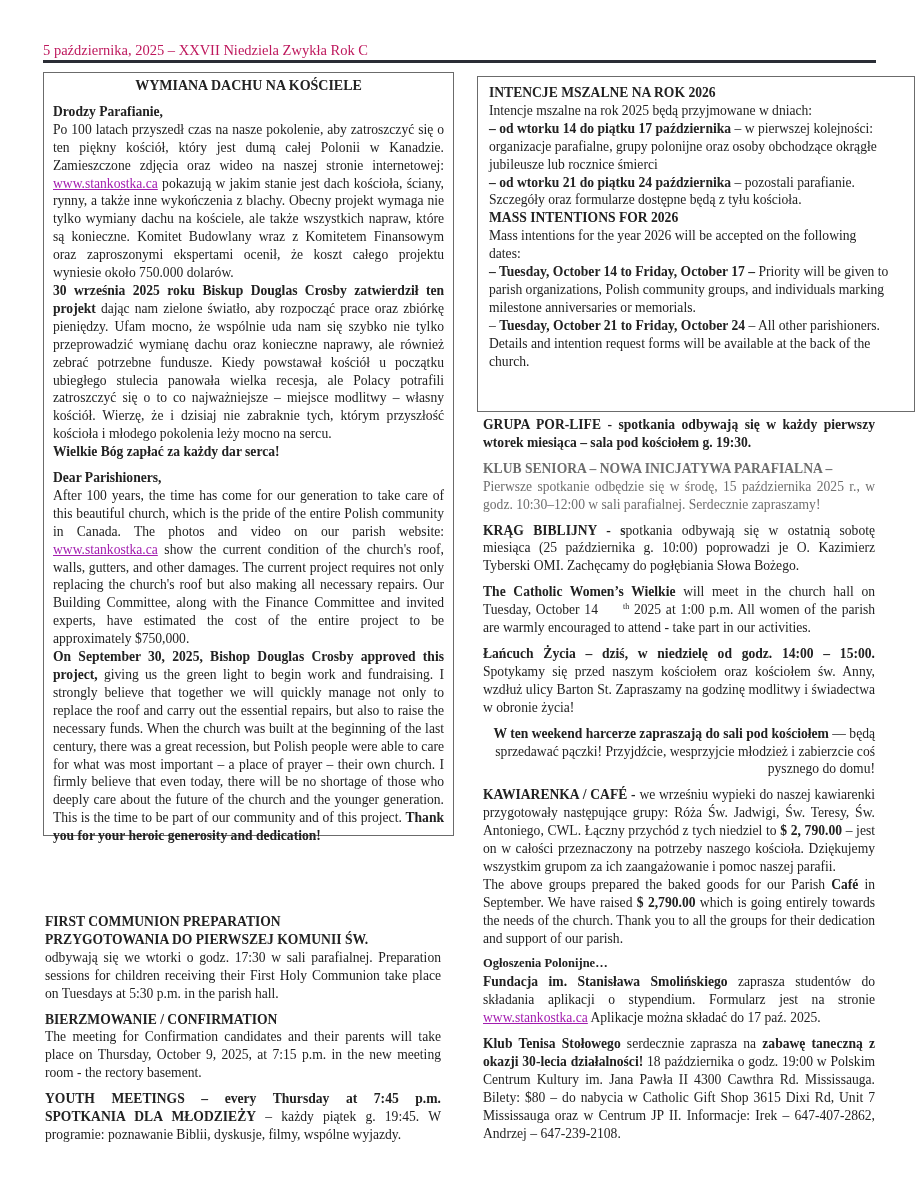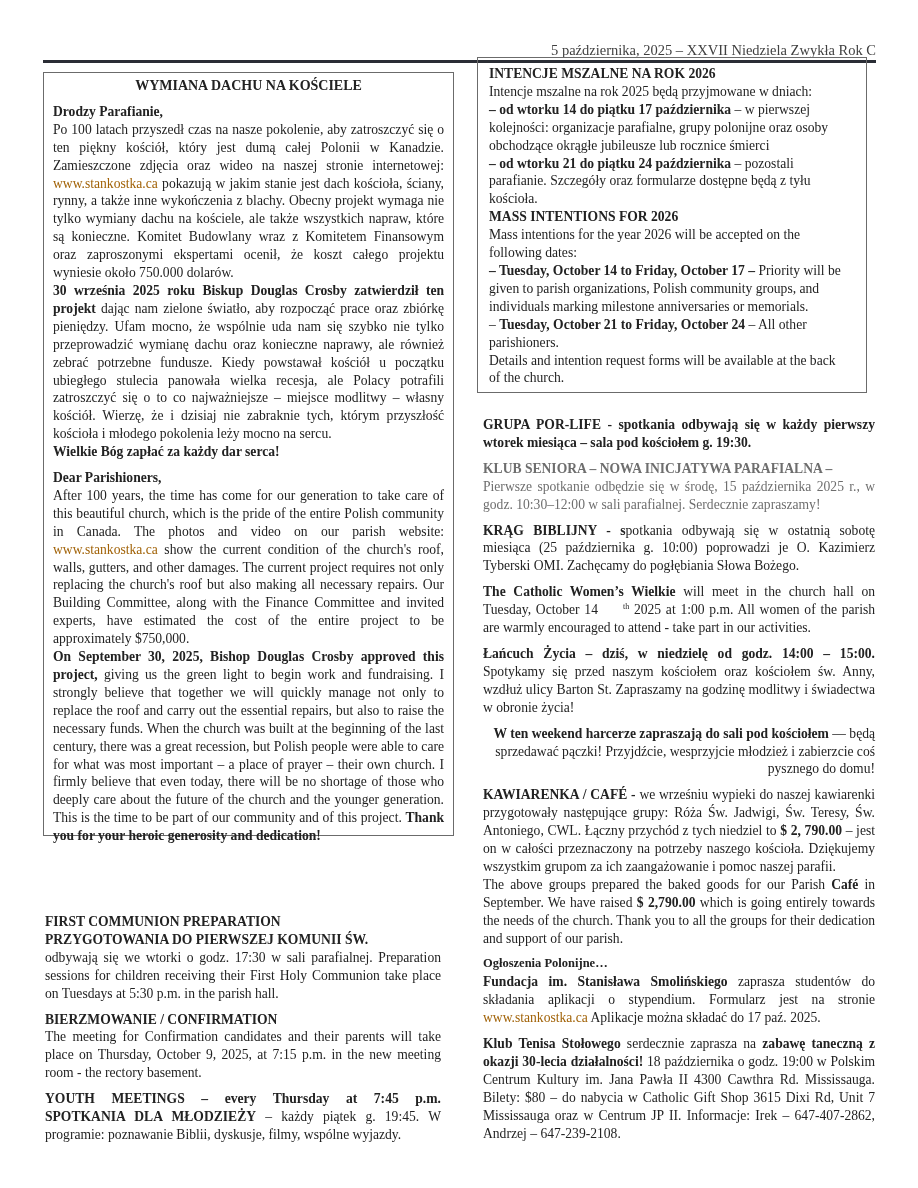--- a/index.html
+++ b/index.html
@@ -3,38 +3,38 @@
   <meta charset="utf-8">
   <style>
     html, body { margin: 0; padding: 0; background: #ffffff; }
     body {
       width: 918px; height: 1188px; position: relative; overflow: hidden;
       font-family: "Liberation Serif", serif; color: #222222;
       font-size: 13.6px; line-height: 17.9px;
     }
     .header {
       position: absolute; left: 43px; top: 42px; width: 833px;
-      text-align: right; font-size: 14.5px; line-height: 17px; color: #404040;
+      text-align: left; font-size: 14.5px; line-height: 17px; color: #be185d;
     }
     .header-rule {
       position: absolute; left: 43px; top: 60px; width: 833px; height: 3px;
       background: #2a2d35;
     }
     .box {
       position: absolute; border: 1.5px solid #6b6b6b; box-sizing: border-box;
     }
     .box-left { left: 43px; top: 72px; width: 411px; height: 764px; padding: 4px 9px 0 9px; }
-    .box-right { left: 477px; top: 57px; width: 390px; height: 336px; padding: 7px 24px 0 11px; }
+    .box-right { left: 477px; top: 76px; width: 438px; height: 336px; padding: 7px 24px 0 11px; }
     .col-left-below { position: absolute; left: 45px; top: 913px; width: 396px; }
     .col-right-below { position: absolute; left: 483px; top: 416px; width: 392px; }
     .justify { text-align: justify; }
     p { margin: 0; }
     .title-center { text-align: center; font-weight: bold; font-size: 14px; margin-bottom: 8px; }
     .b { font-weight: bold; }
-    .link { color: #a16207; }
+    .link { color: #a21caf; text-decoration: underline; }
     .gap { margin-top: 8px; }
     .grey { color: #6e6e6e; }
     sup { font-size: 8px; line-height: 0; margin-left: 25px; }
     .last-justify { text-align-last: justify; }
   </style>
 </head>
 <body>
 
 <div class="header">5 października, 2025 – XXVII Niedziela Zwykła Rok C</div>
 <div class="header-rule"></div>

